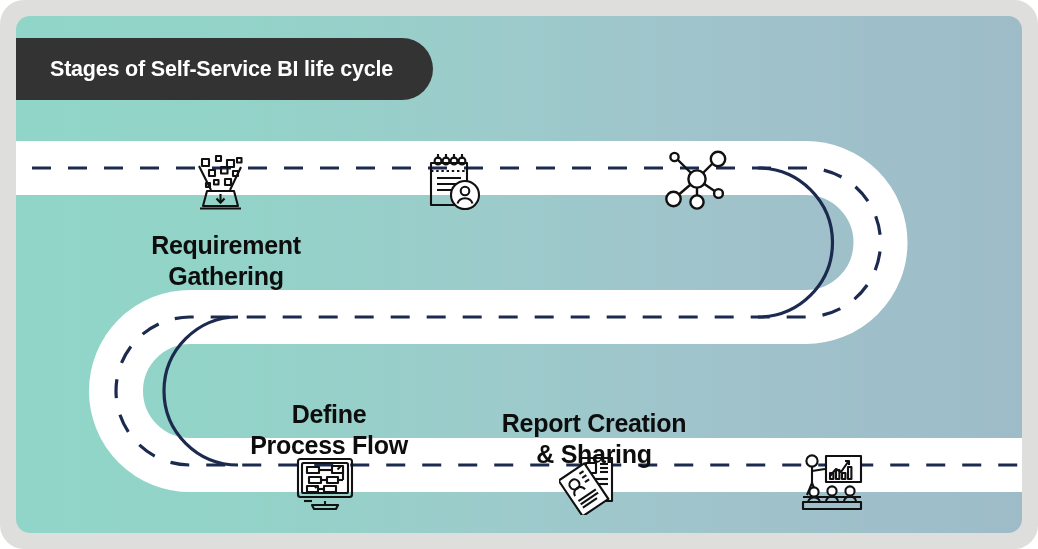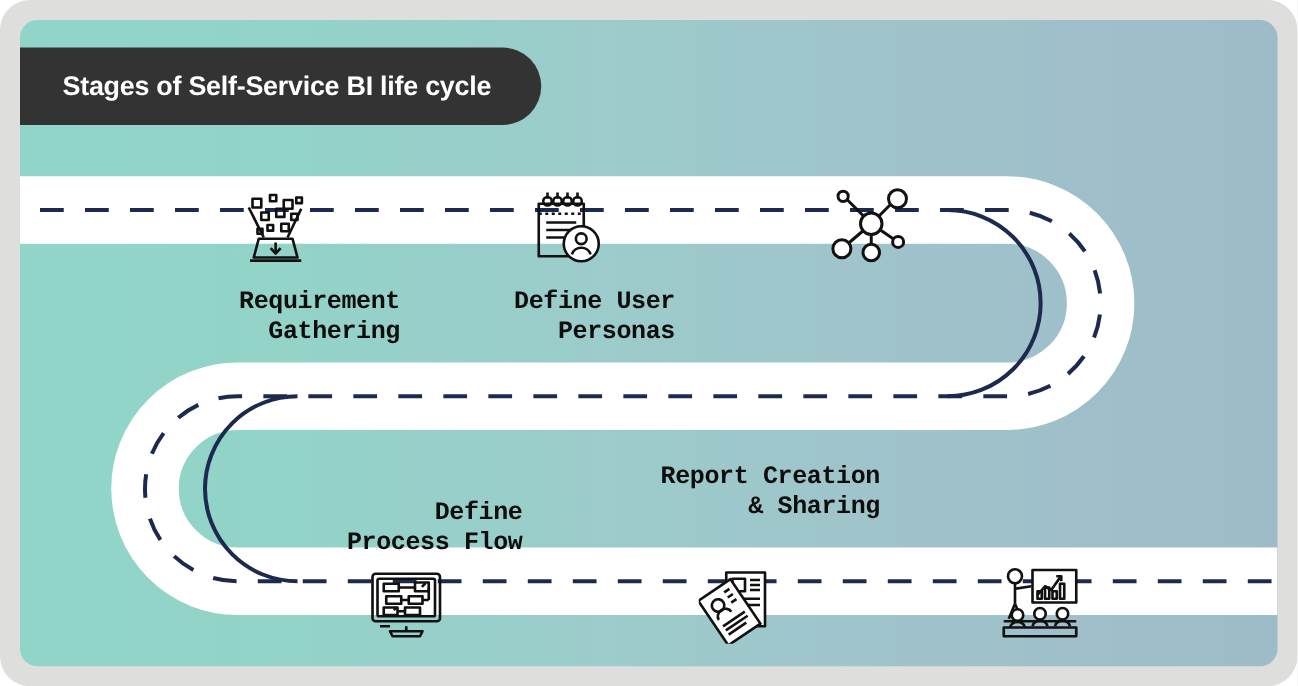--- a/index.html
+++ b/index.html
@@ -42,28 +42,27 @@
   .title-pill span {
     color:#ffffff;
     font-size:21.5px;
     font-weight:bold;
     letter-spacing:-0.2px;
     white-space:nowrap;
   }
   .stage-label {
     position:absolute;
     z-index:5;
-    text-align:right;
+    text-align:center;
     color:#0d0d0d;
-    font-size:20px;
+    font-size:25px;
     font-weight:bold;
     line-height:1.22;
     letter-spacing:-0.3px;
     white-space:pre-line;
-    font-family:Liberation Mono, monospace;
   }
   .stage-icon {
     position:absolute;
     z-index:5;
   }
   .stage-icon svg { display:block; }
 </style>
 </head>
 <body>
 
@@ -127,22 +126,20 @@
         <circle cx="39" cy="11" r="3.4"></circle>
           <line x1="39" y1="4" x2="39" y2="9"></line>
         <line x1="14" y1="28" x2="38" y2="28"></line>
         <line x1="14" y1="34" x2="38" y2="34"></line>
         <line x1="14" y1="40" x2="30" y2="40"></line>
         <circle cx="42" cy="45" r="14" fill="#ffffff"></circle>
         <circle cx="42" cy="41" r="4.3"></circle>
         <path d="M 34.5,53.5 a 7.8,7.3 0 0 1 15,0"></path>
       </svg>
     </div>
-    <div class="stage-label" style="left:352px; top:214px; width:172px;">Define User
-Personas</div>
 
     <div class="stage-icon" style="left:648px; top:134px;">
       <svg width="66" height="60" viewBox="0 0 66 60" fill="none" stroke="#111111" stroke-width="2.4" stroke-linejoin="round">
         <line x1="33" y1="29" x2="13" y2="9"></line>
         <line x1="33" y1="29" x2="52" y2="10"></line>
         <line x1="33" y1="29" x2="12" y2="47"></line>
         <line x1="33" y1="29" x2="33" y2="50"></line>
         <line x1="33" y1="29" x2="52" y2="42"></line>
         <circle cx="33" cy="29" r="8.6" fill="#ffffff"></circle>
         <circle cx="10.5" cy="7" r="4.1" fill="#ffffff"></circle>
@@ -194,21 +191,21 @@
           <path d="M 13,33 a 6,5.5 0 0 1 12,0"></path>
           <line x1="13" y1="39" x2="34" y2="39"></line>
           <line x1="13" y1="43" x2="34" y2="43"></line>
           <line x1="13" y1="47" x2="30" y2="47"></line>
           <line x1="29" y1="17" x2="34" y2="17"></line>
           <line x1="29" y1="22" x2="34" y2="22"></line>
           <line x1="29" y1="27" x2="34" y2="27"></line>
         </g>
       </svg>
     </div>
-    <div class="stage-label" style="left:468px; top:354px; width:220px;">Report Creation
+    <div class="stage-label" style="left:468px; top:392px; width:220px;">Report Creation
 &amp;  Sharing</div>
 
     <div class="stage-icon" style="left:784px; top:437px;">
       <svg width="64" height="60" viewBox="0 0 64 60" fill="none" stroke="#111111" stroke-width="2.1" stroke-linejoin="round">
         <rect x="26" y="3" width="35" height="26" fill="#ffffff"></rect>
         <polyline points="30,23 36,16 41,19 48,9"></polyline>
         <path d="M 45,8 L 49,8 L 49,12"></path>
         <rect x="30" y="20" width="3.4" height="6"></rect>
         <rect x="36" y="17" width="3.4" height="9"></rect>
         <rect x="42" y="20" width="3.4" height="6"></rect>

